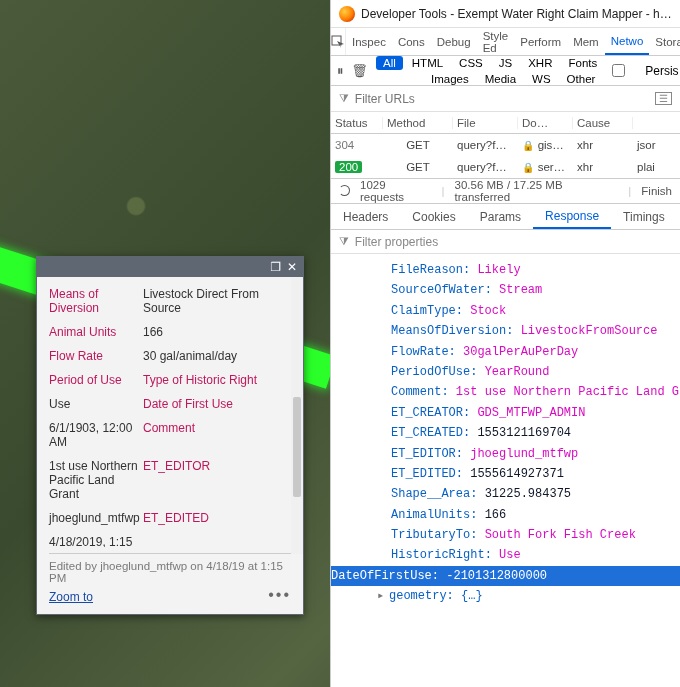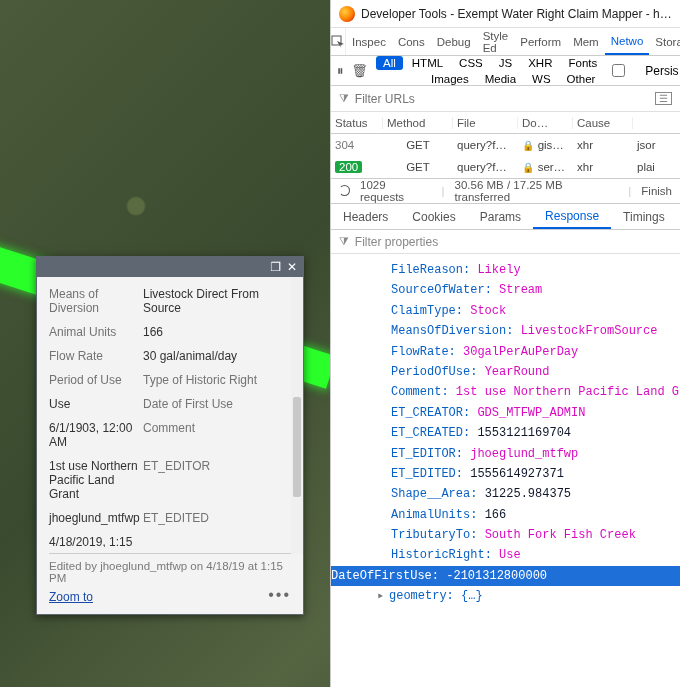--- a/index.html
+++ b/index.html
@@ -64,21 +64,21 @@
     display: grid;
     grid-template-columns: 90px 1fr;
     row-gap: 10px;
     column-gap: 4px;
     color: #6e6e6e;
     font-size: 12px;
     max-height: 270px;
     overflow: hidden;
     position: relative;
   }
-  .popup-body .lbl { color: #737373; }
+  .popup-body .lbl { color: #be185d; }
   .popup-body .val { color: #323232; }
   .popup-sep {
     border-top: 1px solid #ccc;
     margin: 6px 12px 0 12px;
   }
   .popup-footer {
     padding: 6px 12px 10px 12px;
     color: #7a7a7a;
     font-size: 11.5px;
     position: relative;

